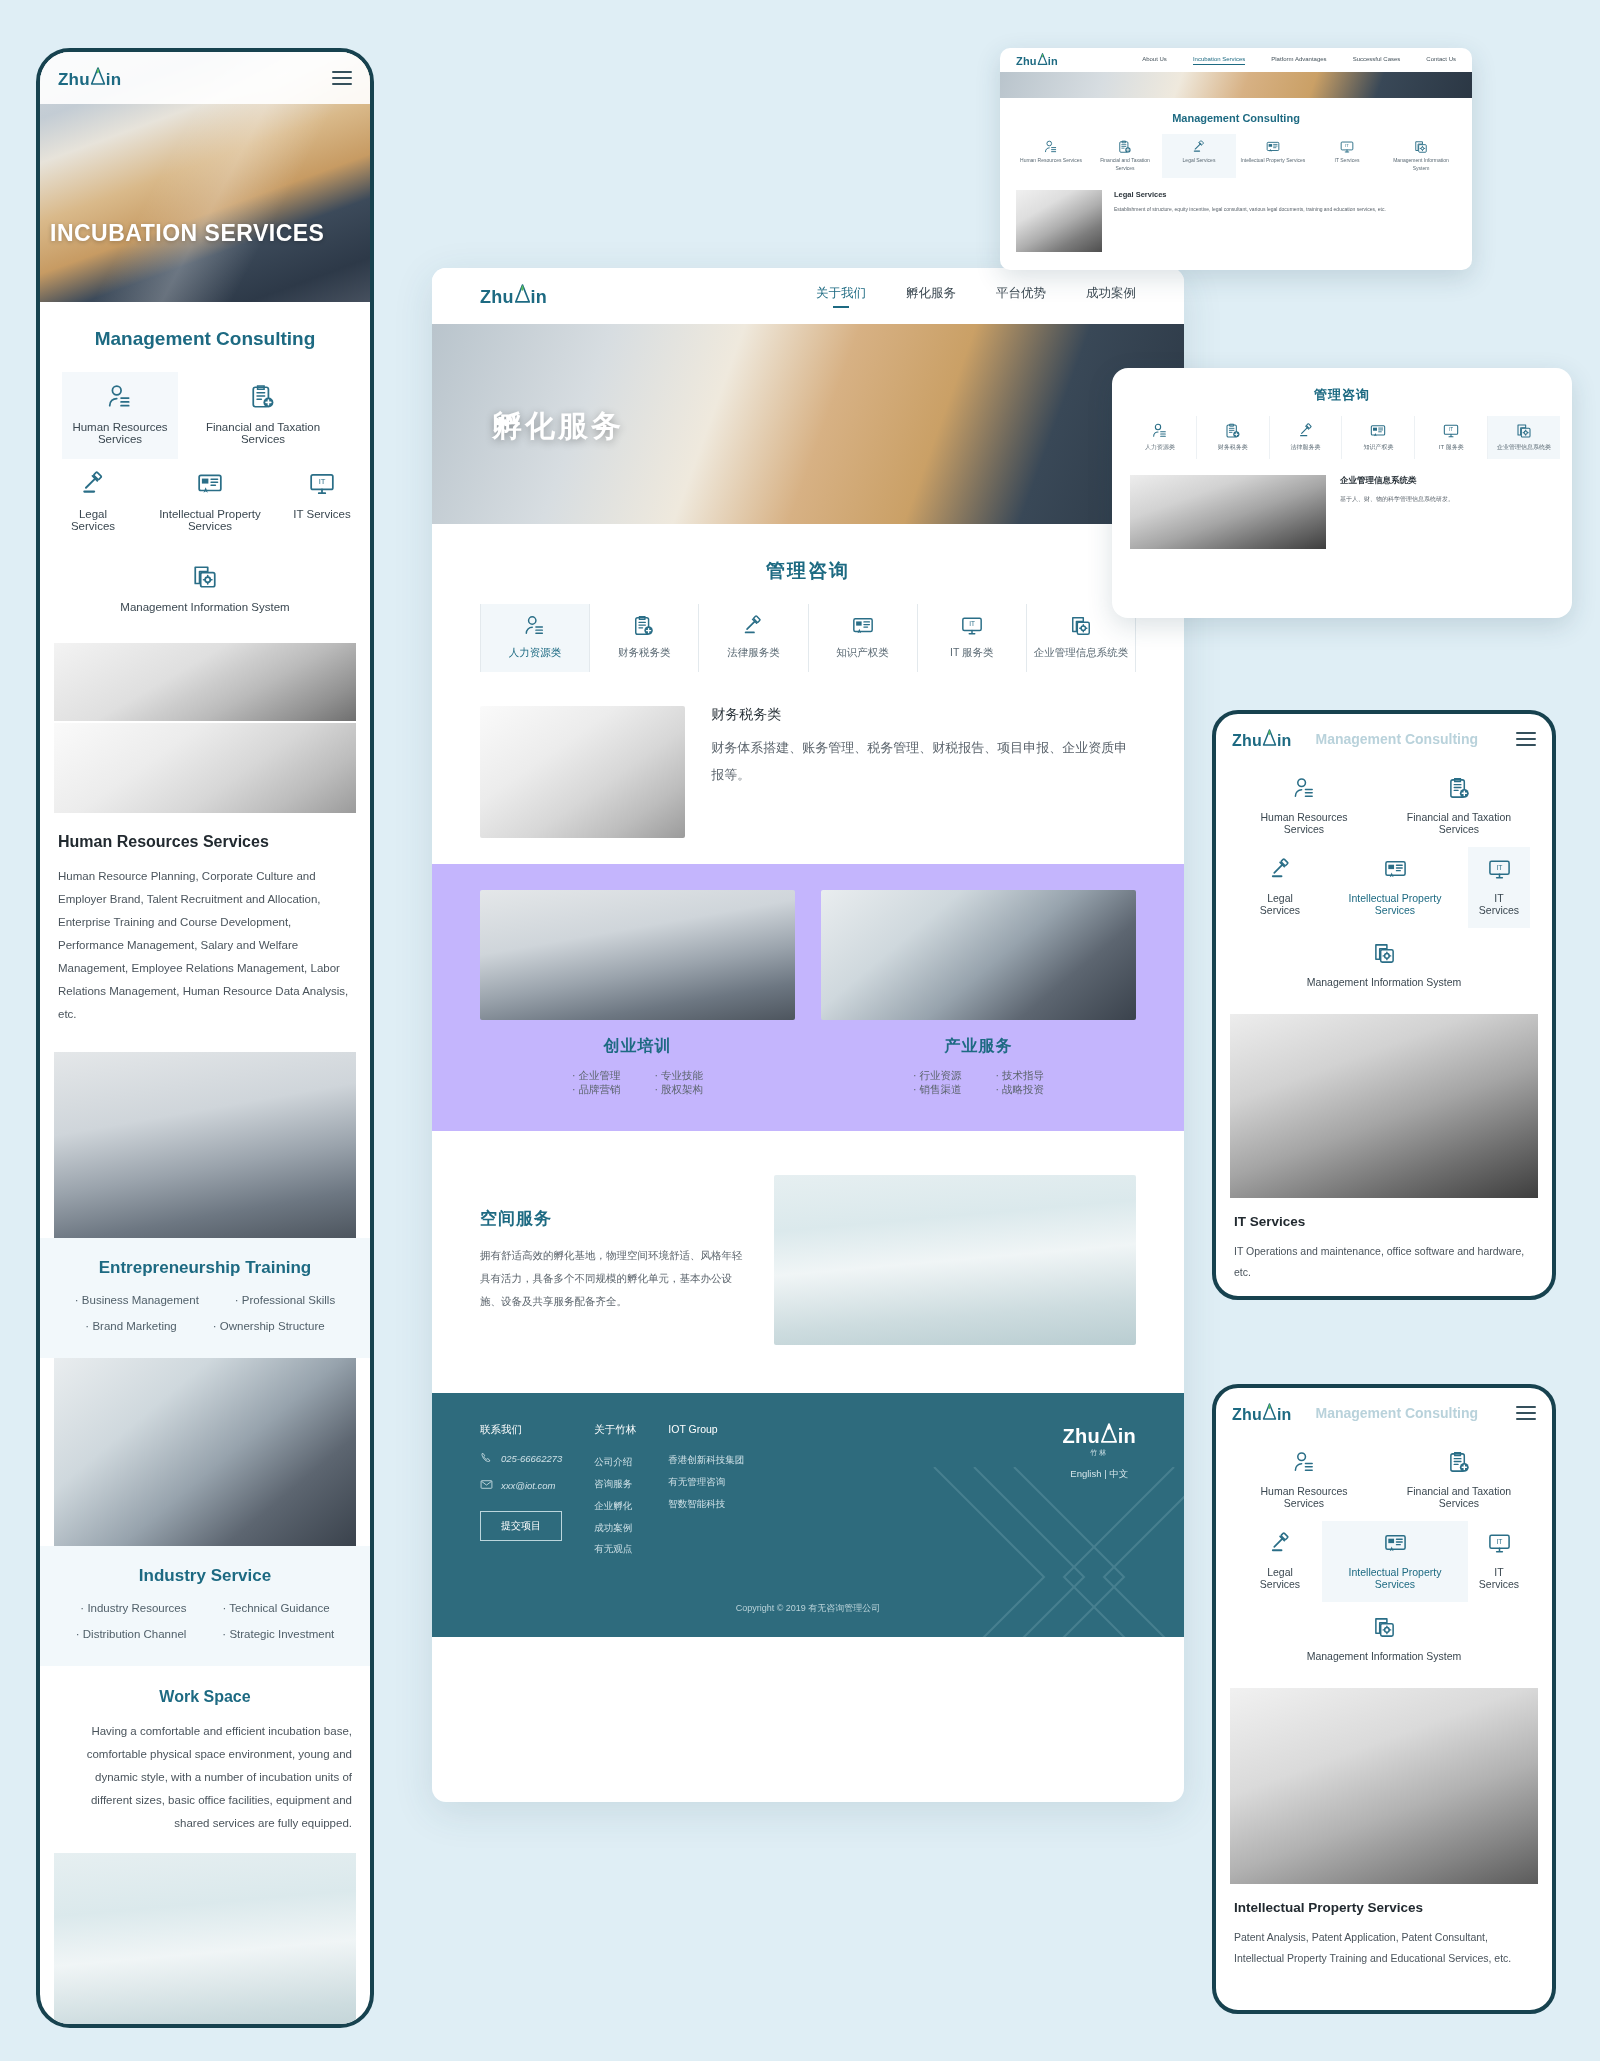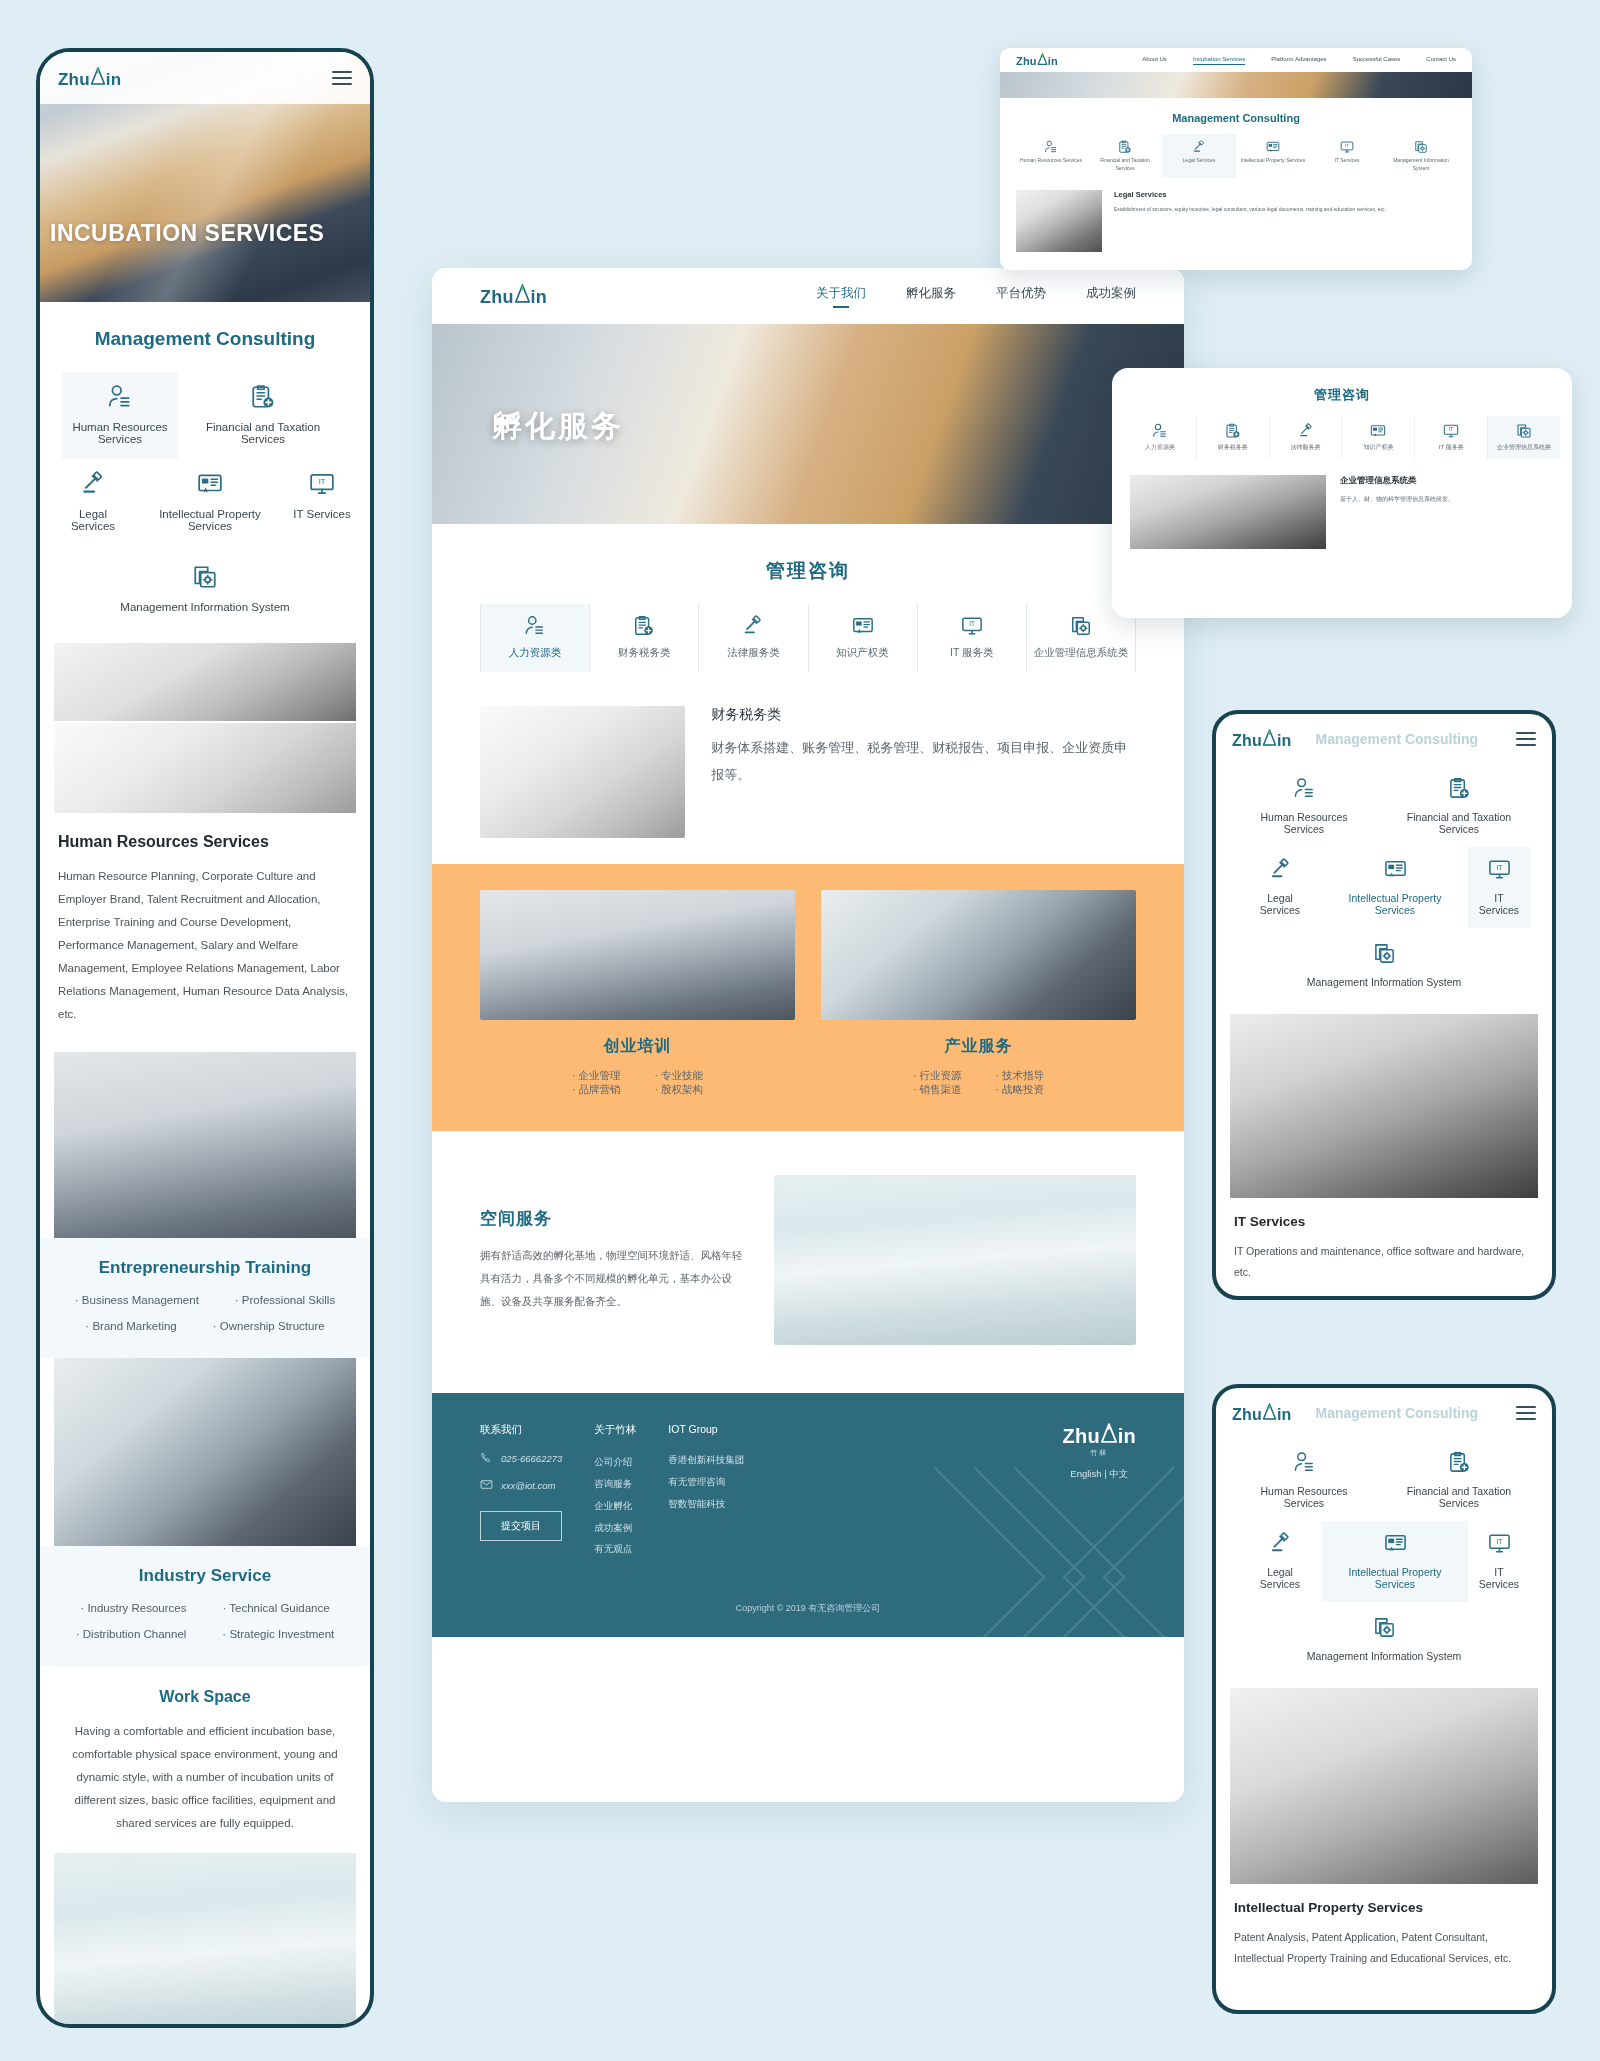--- a/index.html
+++ b/index.html
@@ -113,21 +113,21 @@
   }
   .tab:last-child { border-right:1px solid #e3e9ed; }
   .tab.on { background:#f2f7fa; color:#1d6a82; }
   .tab .ic { display:block; margin:0 auto 7px; }
 
   .d-row { display:flex; gap:26px; padding:34px 48px 10px; align-items:flex-start; }
   .d-row .thumb { width:220px; height:132px; border-radius:2px; }
   .d-row .tx h4 { font-size:14px; color:#2b343b; font-weight:normal; margin-bottom:10px; }
   .d-row .tx p { font-size:13px; line-height:2.1; color:#5b646c; }
 
-  .band { background:#fdba74; padding:26px 48px 34px; margin-top:16px; }
+  .band { background:#c4b5fd; padding:26px 48px 34px; margin-top:16px; }
   .band .two { display:flex; gap:26px; }
   .band .col { flex:1; }
   .band .col .img { height:130px; border-radius:2px; }
   .band .col h4 { text-align:center; font-size:16px; color:#1d6a82; font-weight:bold; margin:16px 0 12px; letter-spacing:1px; }
   .band .col .items { display:flex; justify-content:center; gap:34px; font-size:10.5px; color:#5b646c; }
   .band .col .items .c { display:flex; flex-direction:column; gap:0; }
 
   .space-sec { display:flex; gap:24px; padding:44px 48px 48px; align-items:center; }
   .space-sec .tx { width:270px; }
   .space-sec .tx h4 { font-size:17px; color:#1d6a82; font-weight:bold; margin-bottom:14px; letter-spacing:1px; }
@@ -346,21 +346,21 @@
         <span>· <span>Technical Guidance</span></span>
       </div>
       <div class="pill-row" style="margin-bottom:0">
         <span>· <span>Distribution Channel</span></span>
         <span>· <span>Strategic Investment</span></span>
       </div>
     </div>
 
     <div style="padding:22px 18px 18px; text-align:center">
       <div class="blk-title" style="color:#1d6a82; font-size:16px">Work Space</div>
-      <div class="blk-body" style="text-align:center">Having a comfortable and efficient incubation base, comfortable physical space environment, young and dynamic style, with a number of incubation units of different sizes, basic office facilities, equipment and shared services are fully equipped.</div>
+      <div class="blk-body" style="text-align:right">Having a comfortable and efficient incubation base, comfortable physical space environment, young and dynamic style, with a number of incubation units of different sizes, basic office facilities, equipment and shared services are fully equipped.</div>
     </div>
     <div class="ph-office2" style="height:200px;margin:0 14px 16px;"></div>
   </div>
 
   <div id="desktop">
 
     <div class="d-nav">
       <span class="logo" style="font-size:18px">
         <span class="txt">Zhu</span>
         <span class="mark">

